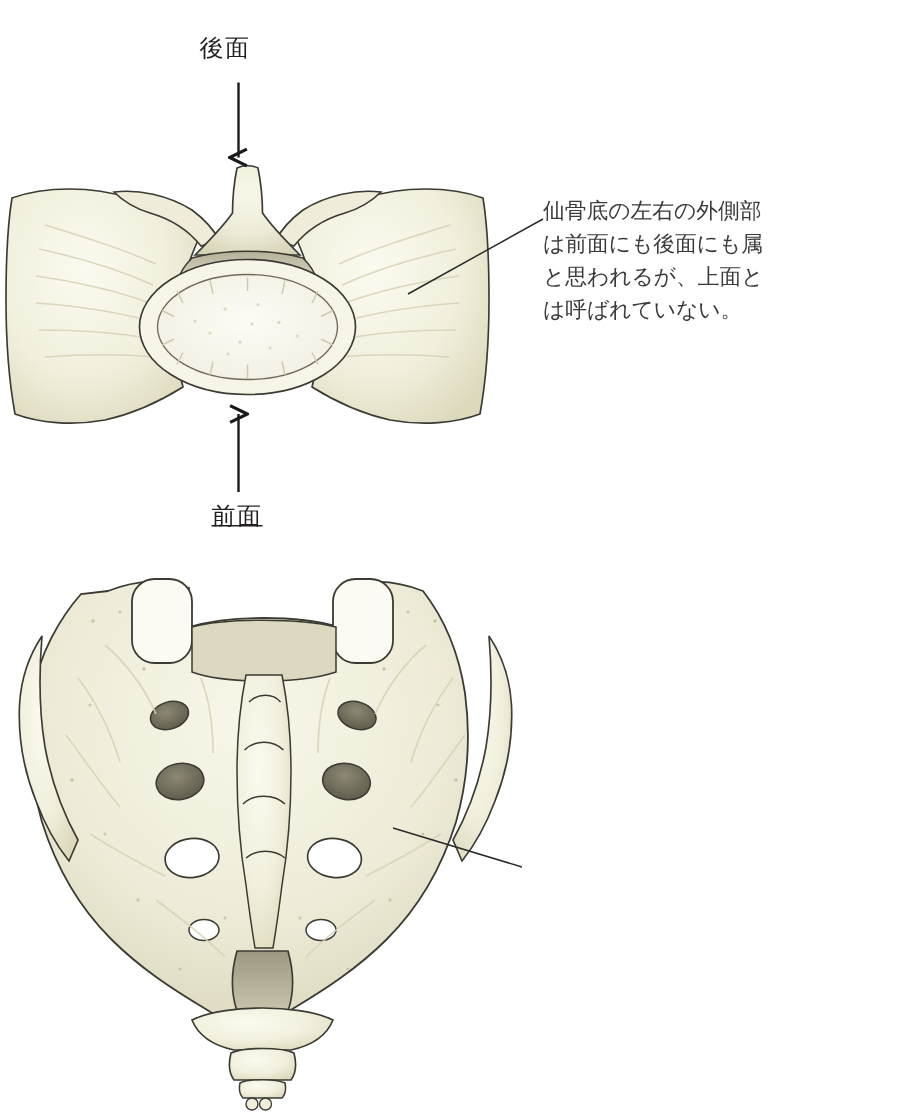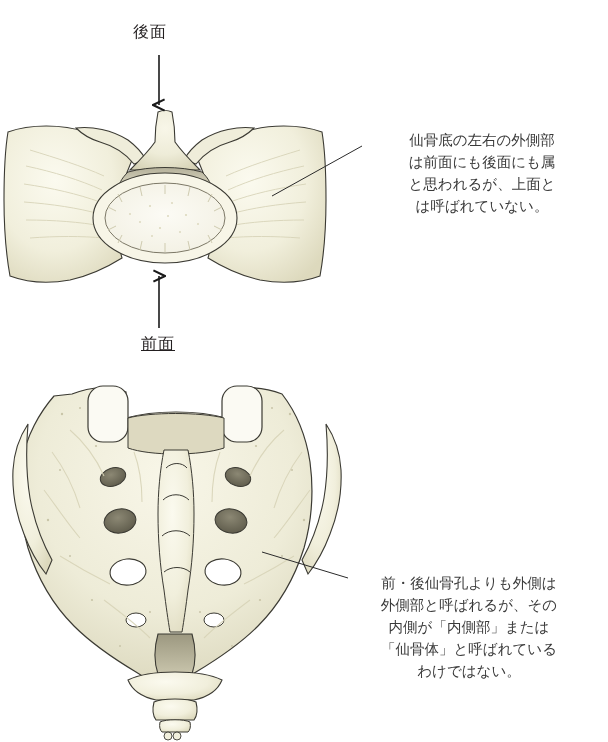--- a/index.html
+++ b/index.html
@@ -43,22 +43,21 @@
     position: absolute;
     font-size: 14.5px;
     line-height: 22px;
     color: #3a3a3a;
     white-space: pre-line;
   }
   #annotation-superior {
     left: 362px;
     top: 130px;
     width: 240px;
-    text-align: center;
-    font-family: Liberation Mono, monospace;
+    text-align: left;
   }
   #annotation-lateral {
     left: 338px;
     top: 572px;
     width: 262px;
     text-align: center;
   }
 </style>
 </head>
 <body>
@@ -275,19 +274,14 @@
 
   <div class="axis-label" id="label-posterior">後面</div>
 
   <div class="axis-label" id="label-anterior">前面</div>
 
   <div class="annotation" id="annotation-superior">仙骨底の左右の外側部
 は前面にも後面にも属
 と思われるが、上面と
 は呼ばれていない。</div>
 
-  <div class="annotation" id="annotation-lateral">前・後仙骨孔よりも外側は
-外側部と呼ばれるが、その
-内側が「内側部」または
-「仙骨体」と呼ばれている
-わけではない。</div>
 
 </div>
 
 </body></html>

